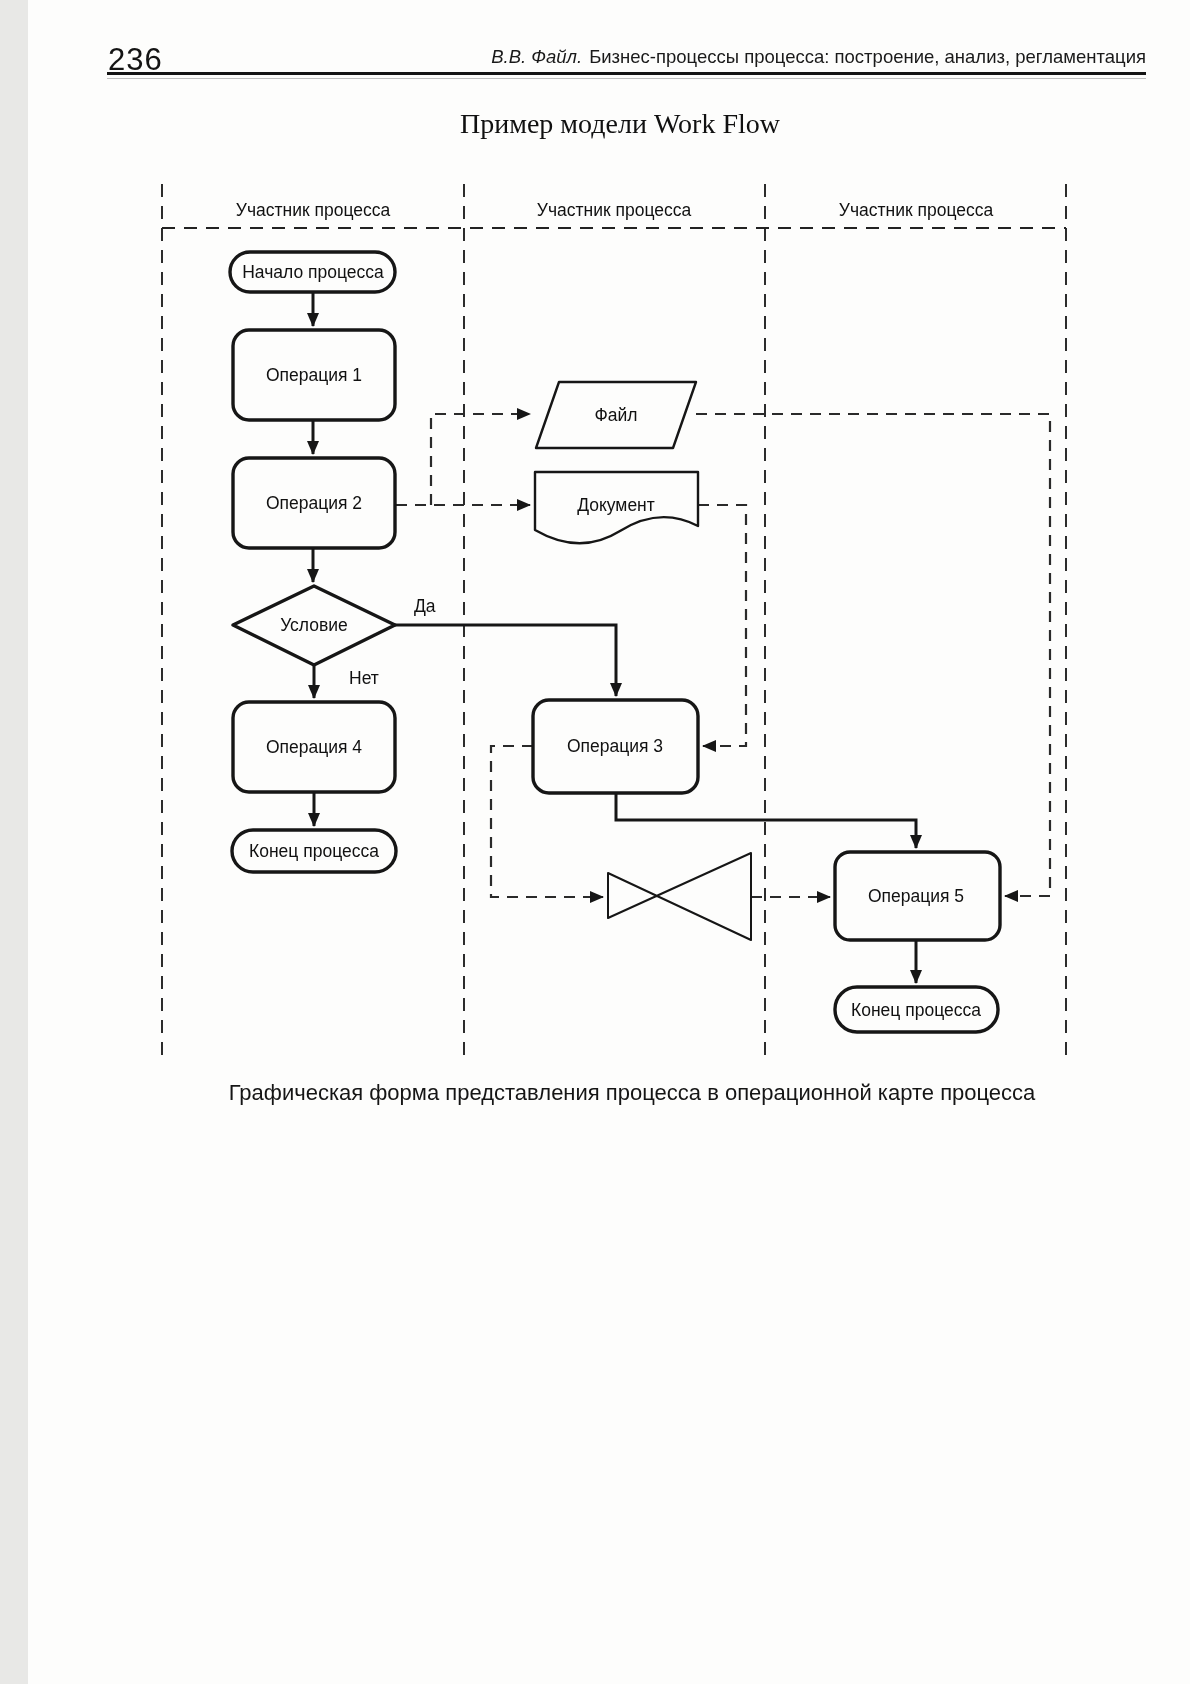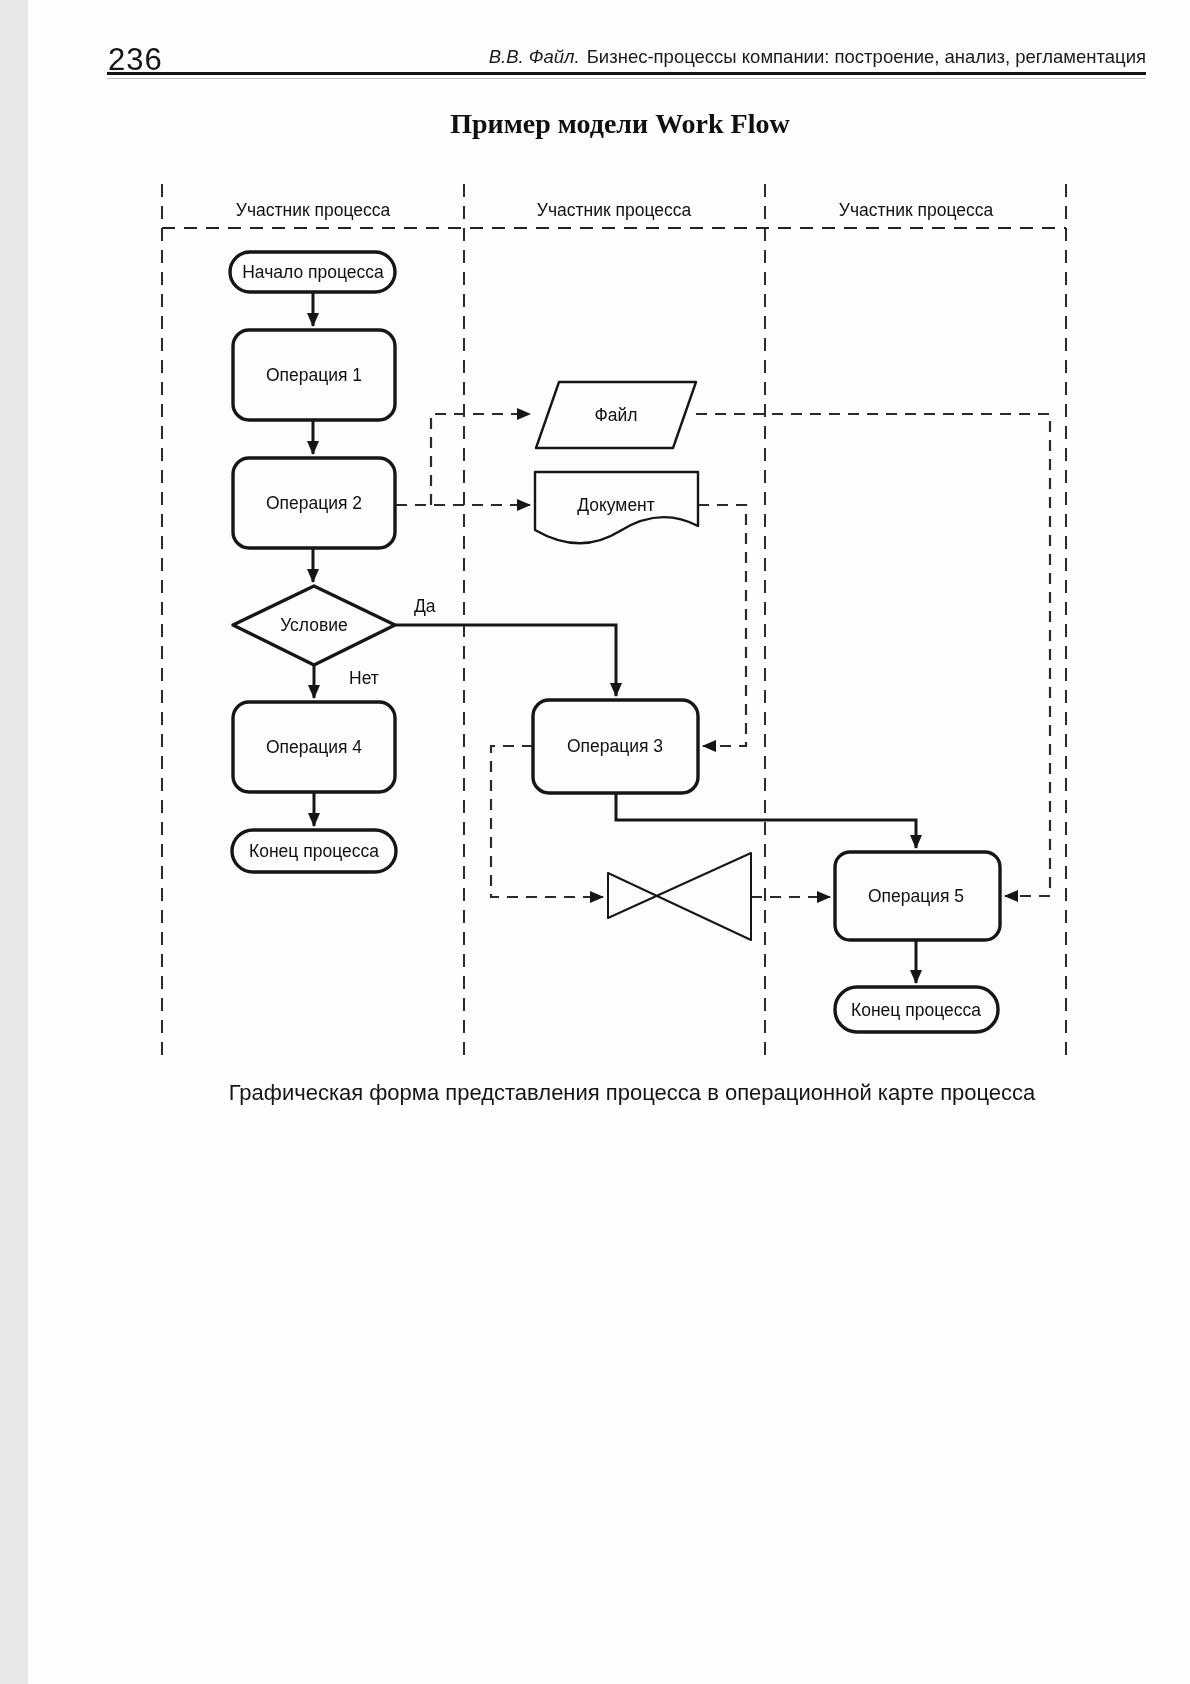--- a/index.html
+++ b/index.html
@@ -29,21 +29,21 @@
   }
   .headrule2{
     position:absolute;left:79px;top:78px;width:1039px;height:1px;
     background:#8a8a8a;opacity:.55;
   }
   
   .fig-title{
     position:absolute;left:392px;top:108px;width:400px;
     text-align:center;
     font-family:"Liberation Serif","DejaVu Serif",serif;
-    font-weight:bold;font-size:28px;color:#101010;
+    font-weight:normal;font-size:28px;color:#101010;
     white-space:nowrap;
   }
   
   svg.diagram{position:absolute;left:0;top:0;}
   .lane-line{stroke:#222;stroke-width:1.9;fill:none;stroke-dasharray:13 9;}
   .edge-solid{stroke:#161616;stroke-width:3;fill:none;}
   .edge-dashed{stroke:#2a2a2a;stroke-width:2.2;fill:none;stroke-dasharray:11 8;}
   .node-shape{fill:#fdfdfc;stroke:#161616;stroke-width:3.4;stroke-linejoin:round;}
   .node-thin{fill:none;stroke:#161616;stroke-width:2;stroke-linejoin:round;}
   .node-label{
@@ -67,21 +67,21 @@
     background:#b9b9b6;opacity:.5;
   }
 </style>
 </head>
 <body>
 
 <div class="page">
 
   <div class="pagenum">236</div>
   <div class="runhead">
-    <span class="author">В.В. Файл.</span><span class="book">Бизнес-процессы компании: построение, анализ, регламентация</span>
+    <span class="author">В.В. Файл.</span><span class="book">Бизнес-процессы процесса: построение, анализ, регламентация</span>
   </div>
   <div class="headrule"></div>
   <div class="headrule2"></div>
 
   <div class="fig-title">Пример модели Work Flow</div>
 
   <svg class="diagram" width="1190" height="1684" viewBox="0 0 1190 1684">
     <defs>
       <marker id="arr" markerUnits="userSpaceOnUse" markerWidth="15" markerHeight="13" refX="13" refY="6" orient="auto">
         <path d="M0 0 L14 6 L0 12 Z" fill="#161616"></path>

